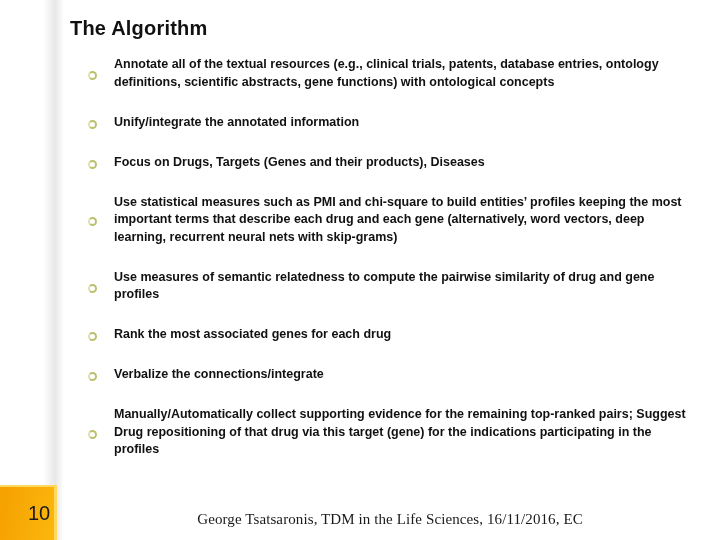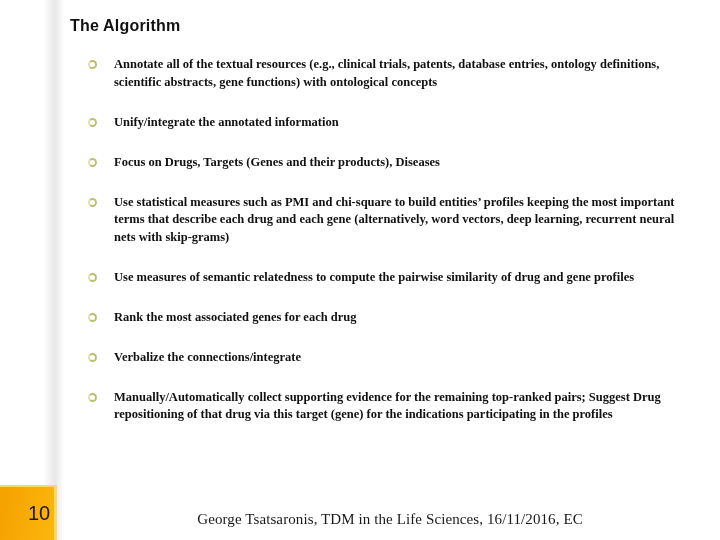--- a/index.html
+++ b/index.html
@@ -23,39 +23,38 @@
     top: 0;
     width: 20px;
     height: 540px;
     background: linear-gradient(to right, #fdfdfd 0%, var(--bar_gray, #e7e7e7) 55%, #ffffff 100%);
   }
   .title {
     position: absolute;
     left: 70px;
     top: 17px;
     margin: 0;
-    font-size: 16px;
+    font-size: 20px;
     font-weight: bold;
     color: var(--text, #111111);
     letter-spacing: 0.2px;
   }
   .bullets {
     position: absolute;
     left: 88px;
     top: 56px;
     width: 600px;
     margin: 0;
     padding: 0;
     list-style: none;
   }
   .bullets li {
     display: flex;
-    align-items: flex-start;
+    align-items: center;
     margin: 0 0 22.5px 0;
-    font-family: Liberation Serif, serif;
   }
   .ring {
     flex: 0 0 auto;
     width: 9px;
     height: 9px;
     box-sizing: border-box;
     border: 2px solid var(--bullet_ring, #bcc06e);
     border-left-color: #dfe2b4;
     border-radius: 50%;
     margin: 4px 17px 0 0;

